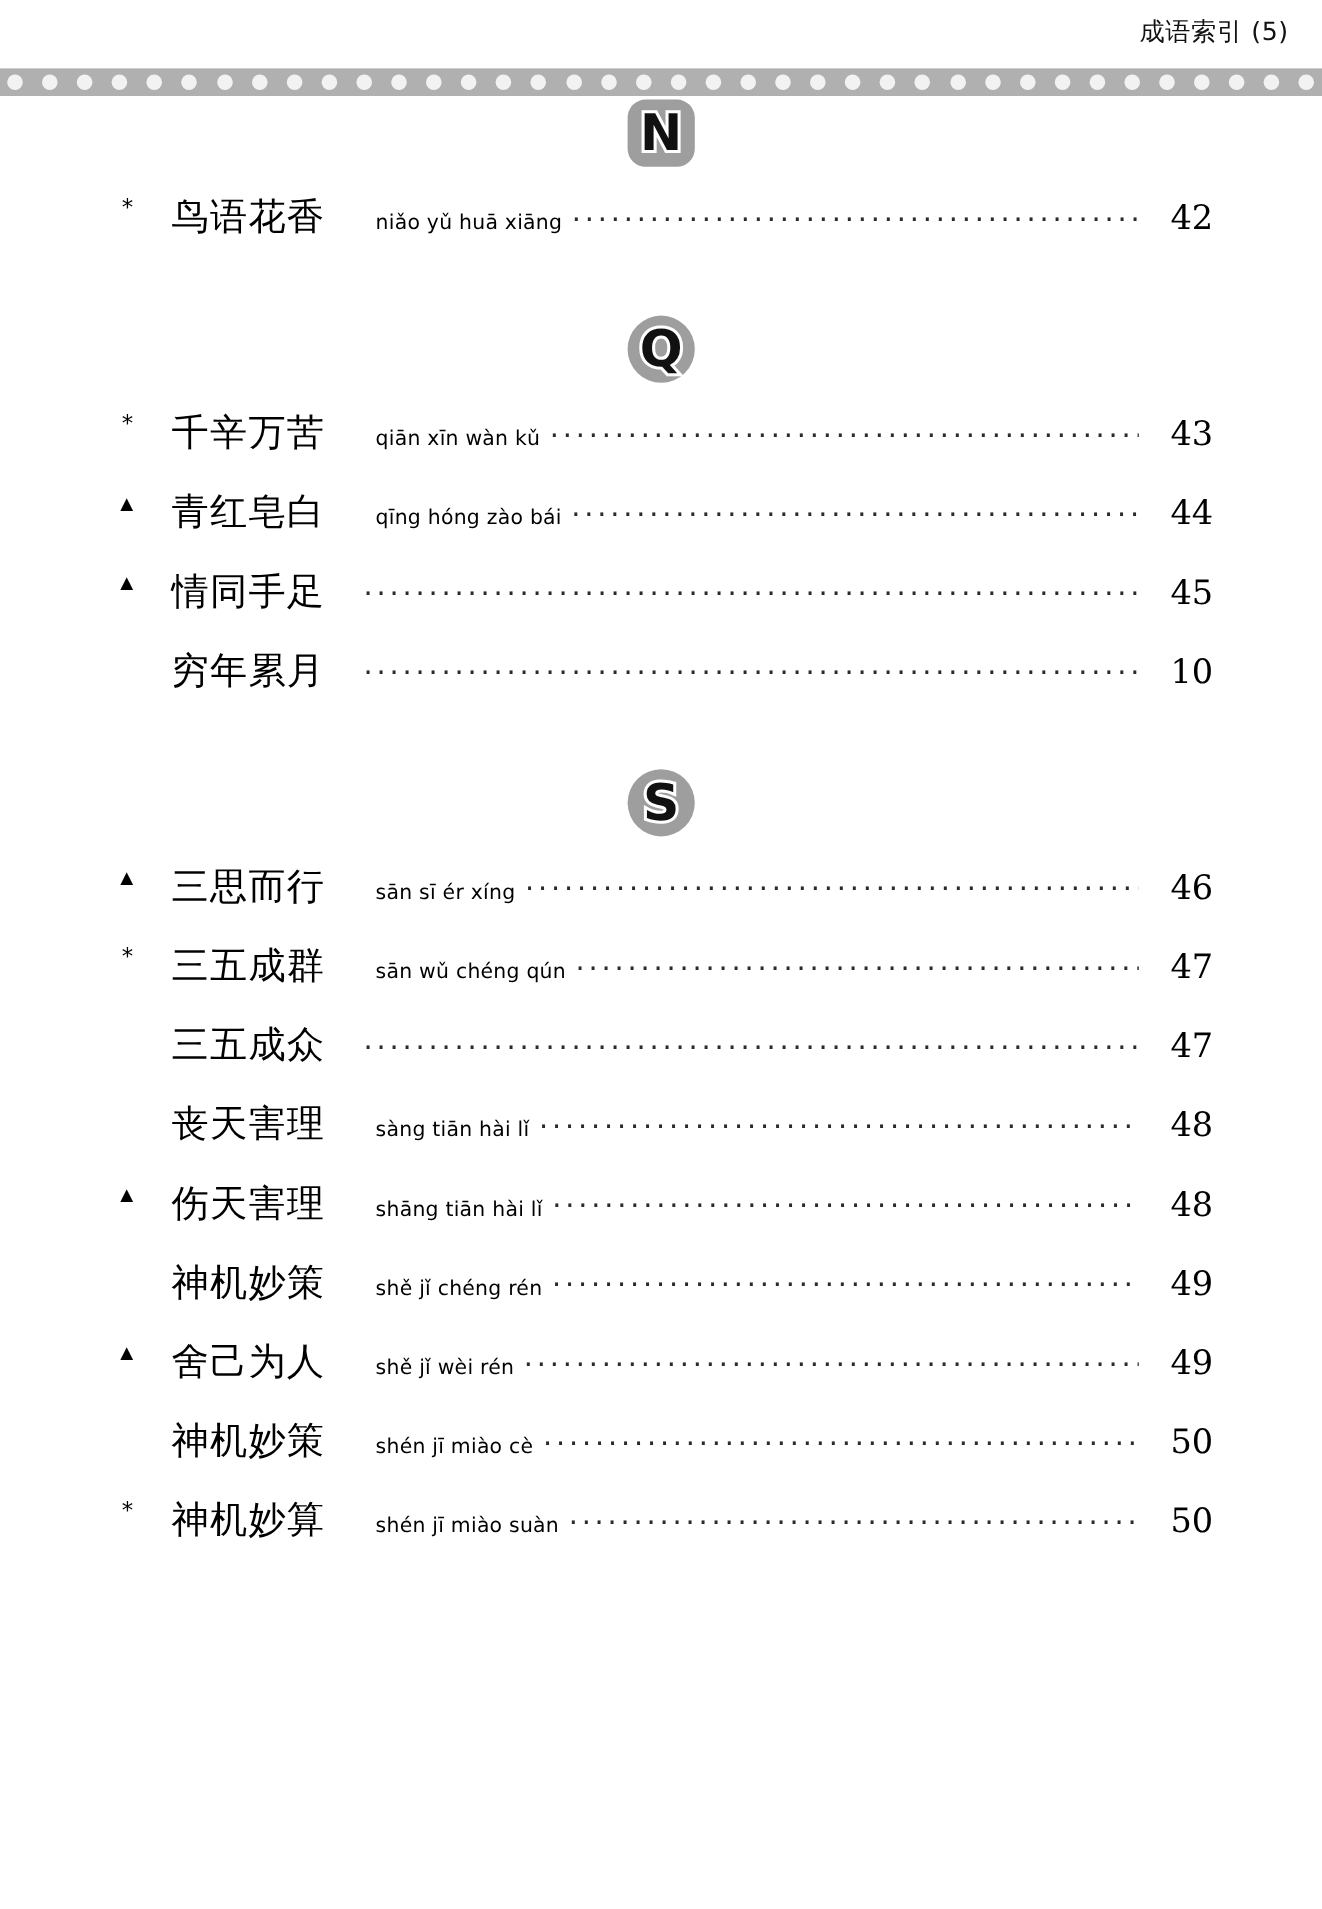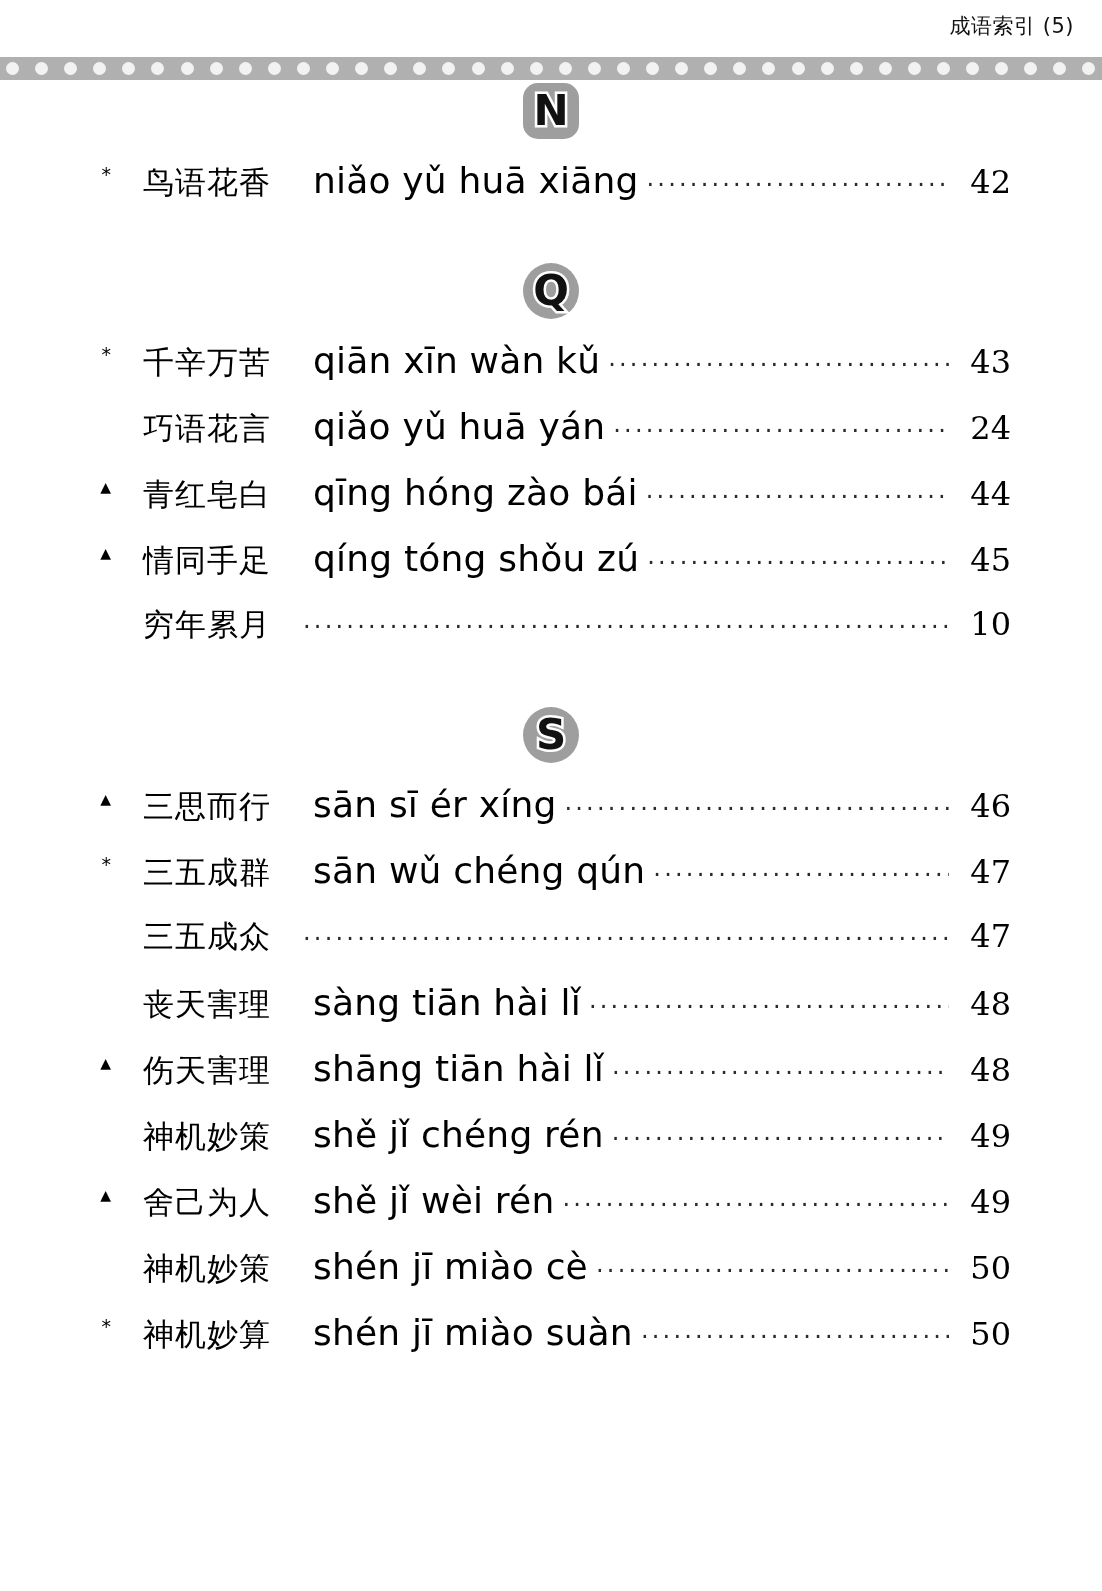--- a/index.html
+++ b/index.html
@@ -140,21 +140,21 @@
     flex: 0 0 auto;
     width: 152px;
     font-size: 31px;
     letter-spacing: 1px;
     white-space: nowrap;
     color: #000;
     margin-left: 32px;
   }
   .pinyin {
     flex: 0 0 auto;
-    font-size: 36px;
+    font-size: 17px;
     white-space: nowrap;
     padding-left: 18px;
     color: #000;
     letter-spacing: 0.2px;
   }
   .leader {
     flex: 1 1 auto;
     position: relative;
     height: 1em;
     margin: 0 6px 0 8px;
@@ -167,21 +167,21 @@
     bottom: 1px;
     white-space: nowrap;
     font-size: 24px;
     letter-spacing: 3.2px;
     color: #2a2a2a;
   }
   .page-num {
     flex: 0 0 auto;
     width: 56px;
     text-align: right;
-    font-size: 32px;
+    font-size: 28px;
     color: #000;
     font-family: "DejaVu Serif", "Liberation Serif", serif;
   }
 
   .gap-before-badge { height: 34px; }
   .gap-after-badge  { height: 18px; }
 </style>
 </head>
 <body>
 
@@ -259,37 +259,29 @@
       </div>
       <div class="gap-after-badge"></div>
       <div class="entry">
         <span class="entry-marker">*</span>
         <span class="idiom">千辛万苦</span>
         <span class="pinyin">qiān xīn wàn kǔ</span>
         <span class="leader"></span>
         <span class="page-num">43</span>
       </div>
       <div class="entry">
-        <span class="entry-marker"></span>
-        <span class="idiom">巧语花言</span>
-        <span class="pinyin">qiǎo yǔ huā yán</span>
-        <span class="leader"></span>
-        <span class="page-num">24</span>
-      </div>
-      <div class="entry">
         <span class="entry-marker tri">▲</span>
         <span class="idiom">青红皂白</span>
         <span class="pinyin">qīng hóng zào bái</span>
         <span class="leader"></span>
         <span class="page-num">44</span>
       </div>
       <div class="entry">
         <span class="entry-marker tri">▲</span>
         <span class="idiom">情同手足</span>
-        <span class="pinyin">qíng tóng shǒu zú</span>
         <span class="leader"></span>
         <span class="page-num">45</span>
       </div>
       <div class="entry">
         <span class="entry-marker"></span>
         <span class="idiom">穷年累月</span>
         <span class="leader"></span>
         <span class="page-num">10</span>
       </div>
     </div>

